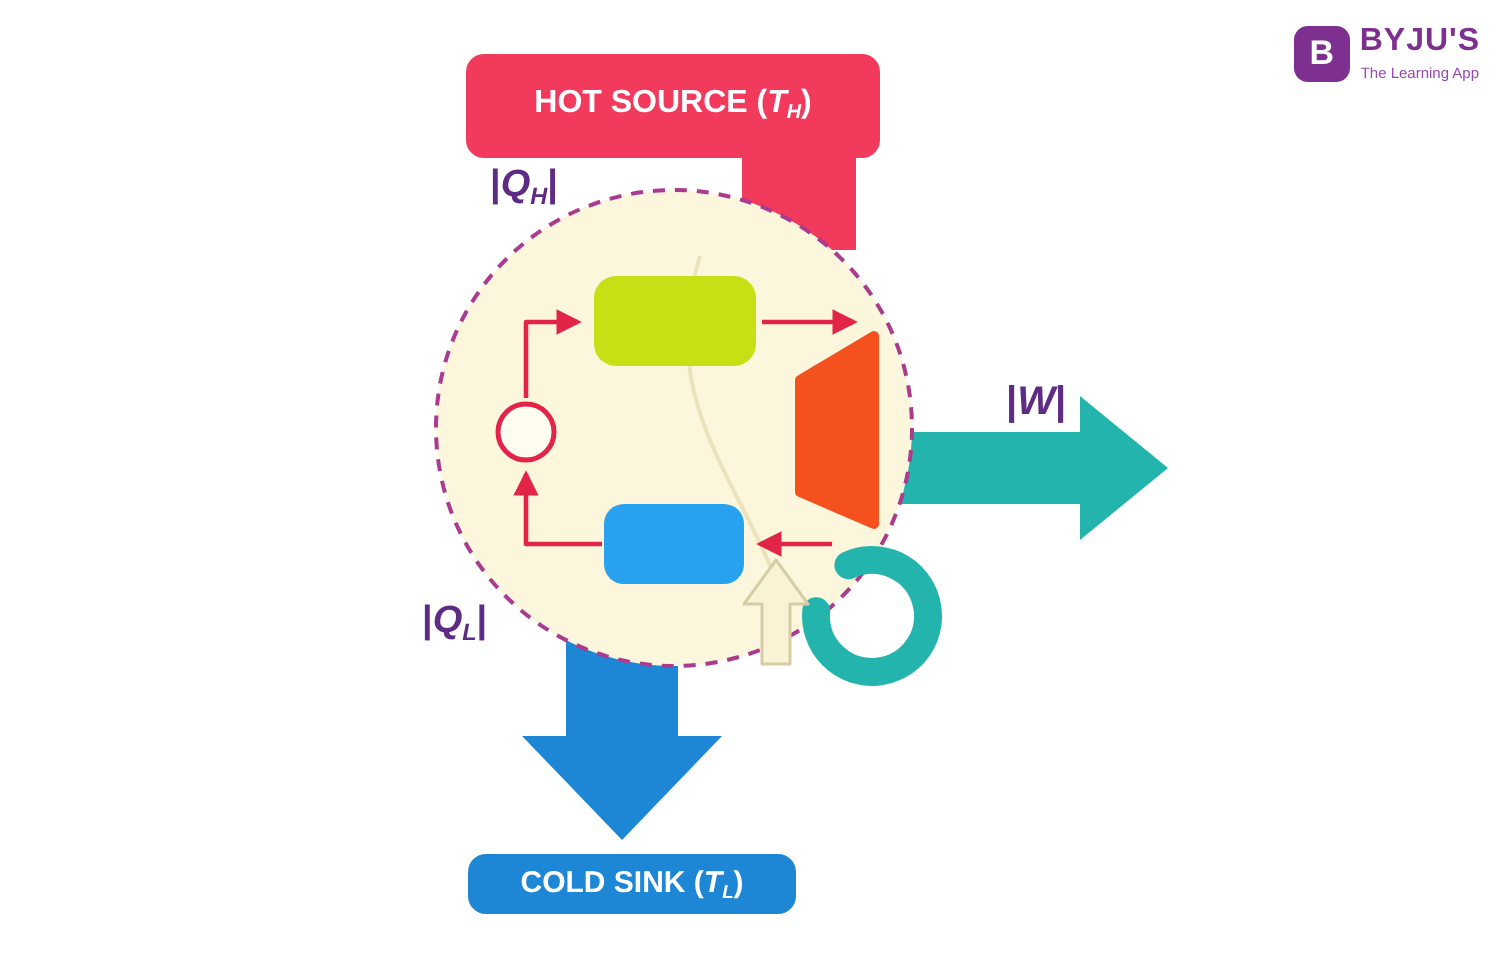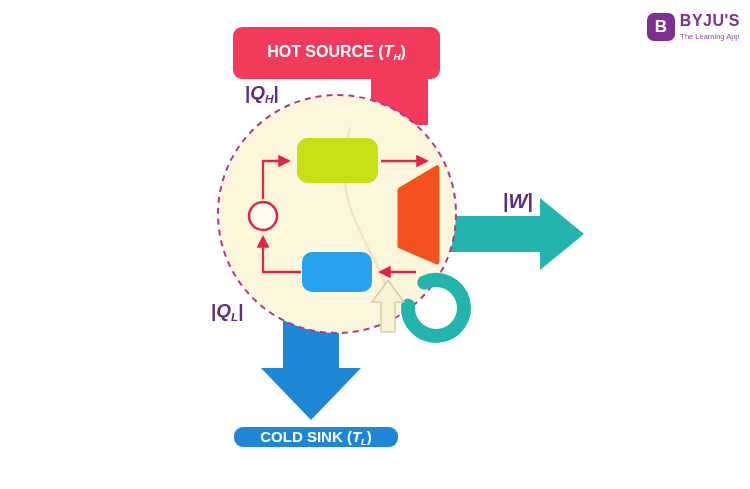--- a/index.html
+++ b/index.html
@@ -3,21 +3,21 @@
 <meta charset="utf-8">
 <style>
   * { margin:0; padding:0; box-sizing:border-box; }
   html,body { background:#ffffff; font-family:"Liberation Sans", sans-serif; }
   .stage { position:relative; width:750px; height:489px; background:#ffffff; overflow:hidden; }
   .stage svg { position:absolute; left:0; top:0; }
 
   .banner { position:absolute; display:flex; align-items:center; justify-content:center;
             color:#ffffff; font-weight:bold; border-radius:9px; white-space:nowrap; }
   .banner-hot  { left:233px; top:27px;  width:207px; height:52px; background:#f23a5d; font-size:16px; }
-  .banner-cold { left:234px; top:427px; width:164px; height:20px; background:#1e87d5; font-size:15px; }
+  .banner-cold { left:234px; top:427px; width:164px; height:30px; background:#1e87d5; font-size:15px; }
 
   .sym { font-style:italic; }
   sub.sb { font-size:.62em; font-style:italic; font-weight:bold; vertical-align:-0.32em; }
 
   .qlabel { position:absolute; color:#5e2b85; font-weight:bold; font-size:19px; white-space:nowrap; }
   .q-hot  { left:232px; top:82px;margin-left:13px; }
   .q-cold { left:211px; top:300px; }
   .w-out  { left:503px; top:190px; font-size:20px; }
 
   .logo { position:absolute; top:13px; right:10px; display:flex; align-items:flex-start; gap:5px; }

